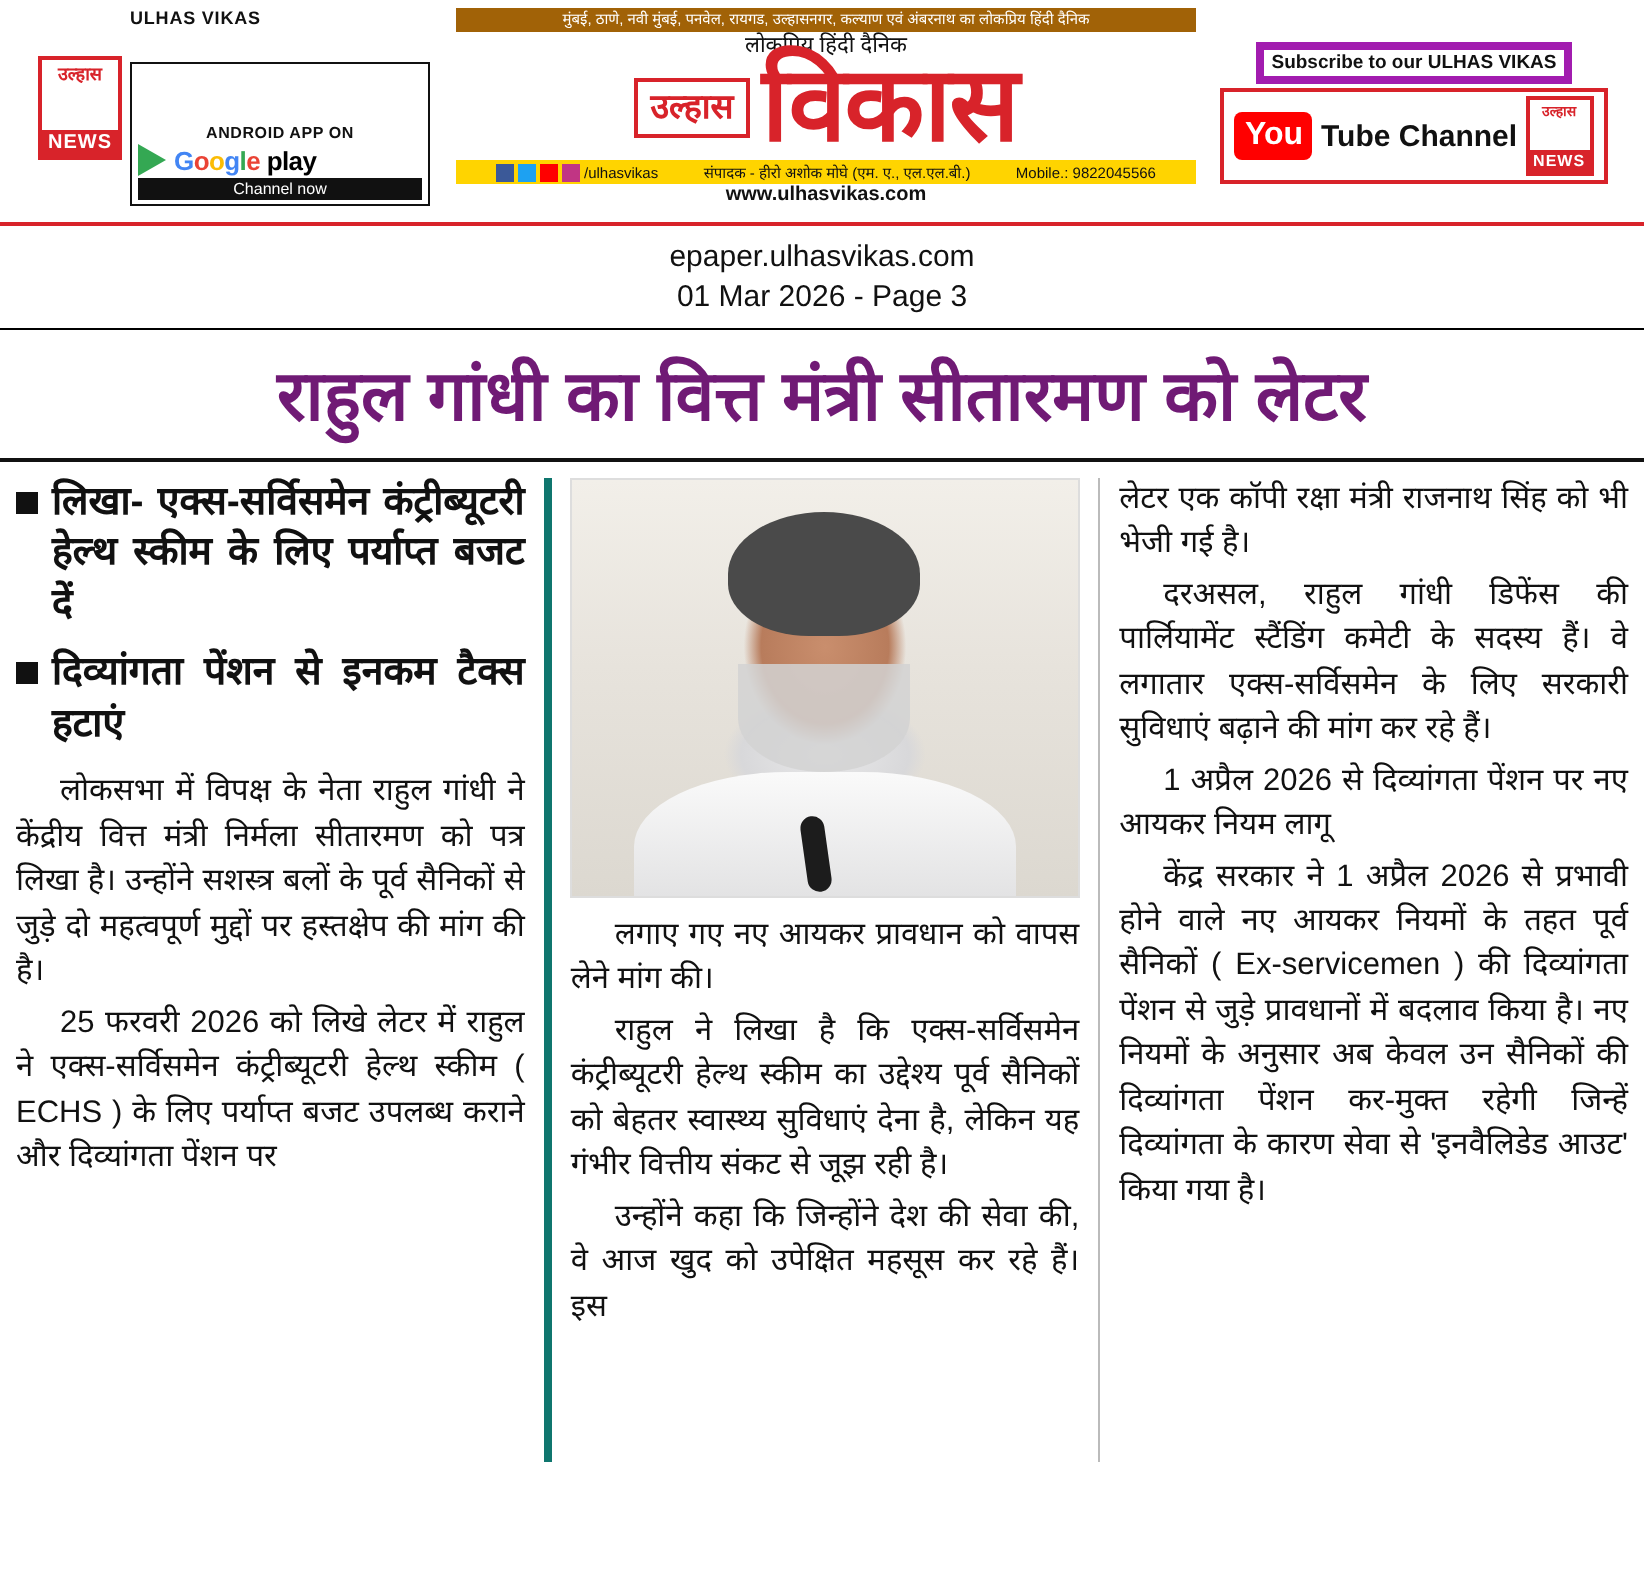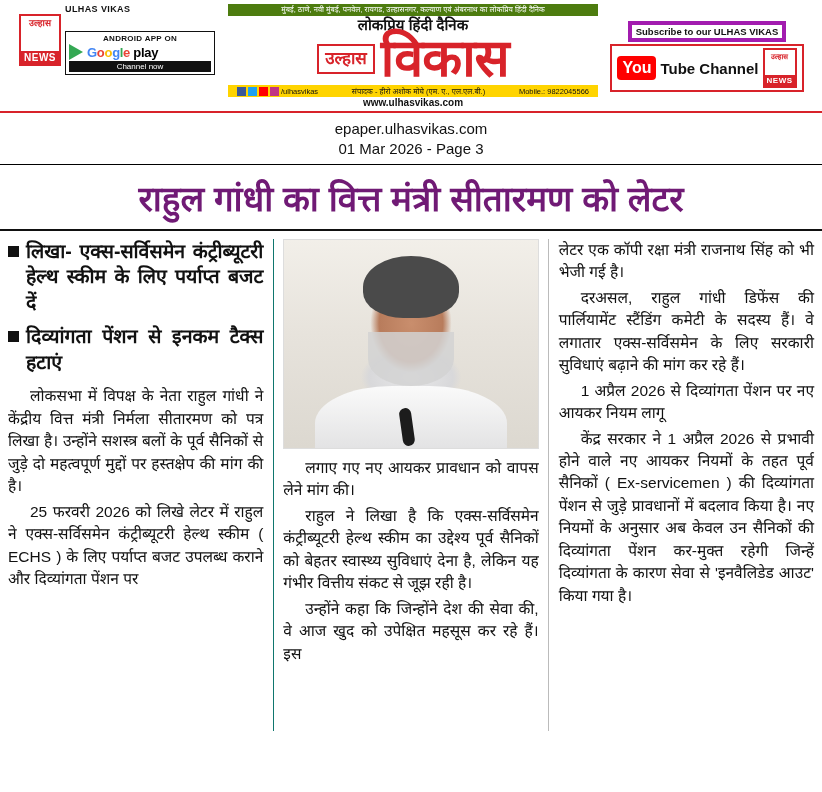--- a/index.html
+++ b/index.html
@@ -85,20 +85,21 @@
     box-sizing: border-box;
     padding: 2px 3px;
     background: #fff;
   }
   .gp-top {
     font-size: 8px;
     font-weight: bold;
     color: #111;
     text-align: center;
     letter-spacing: .3px;
+    margin-top: 28px;
   }
   .gp-mid {
     display: flex;
     align-items: center;
     gap: 4px;
     margin-top: 1px;
   }
   .gp-tri {
     width: 0; height: 0;
     border-top: 8px solid transparent;
@@ -129,21 +130,21 @@
   .mh-center {
     flex: 1;
     display: flex;
     flex-direction: column;
     align-items: center;
     justify-content: flex-start;
     position: relative;
   }
   .mh-strip {
     width: 100%;
-    background: #4d7c0f;
+    background: #a16207;
     color: #fff;
     font-size: 7.5px;
     text-align: center;
     line-height: 10px;
     padding: 1px 0;
     box-sizing: border-box;
   }
   .mh-title-row {
     display: flex;
     align-items: center;
@@ -161,33 +162,33 @@
     text-align: center;
   }
   .mh-vikas {
     color: #d8232a;
     font-weight: bold;
     font-size: 52px;
     line-height: .95;
     letter-spacing: -1px;
   }
   .mh-tagline {
-    font-size: 15px;
-    font-weight: bold;
+    font-size: 11px;
+    font-weight: normal;
     color: #111;
     margin-top: -2px;
   }
   .mh-bottombar {
     width: 100%;
     background: #ffd400;
     display: flex;
     align-items: center;
     justify-content: space-between;
     font-size: 7.5px;
-    padding: 1px 9px;
+    padding: 1px 20px;
     box-sizing: border-box;
     margin-top: 2px;
     color: #111;
   }
   .mh-socials { display:flex; align-items:center; gap:2px; }
   .sq { width: 9px; height: 9px; display:inline-block; }
   .sq.fb{background:#3b5998;} .sq.tw{background:#1da1f2;}
   .sq.yt{background:#ff0000;} .sq.ig{background:#c13584;}
   .mh-url {
     font-size: 10px;
@@ -270,21 +271,21 @@
     height: 500px;
   }
   .col {
     flex: 1;
     font-size: 15.5px;
     line-height: 1.45;
     color: #111;
     text-align: justify;
   }
   .col1 { max-width: 256px; }
-  .col2 { max-width: 256px; border-left: 1px solid #0f766e; border-right: 1px solid #bbb; padding: 0 9px; }
+  .col2 { max-width: 256px; border-left: 4px solid #0f766e; border-right: 1px solid #bbb; padding: 0 9px; }
   .col3 { max-width: 256px; }
 
   .bullets { margin-bottom: 10px; }
   .bullet {
     display: flex;
     gap: 7px;
     align-items: flex-start;
     margin-bottom: 8px;
   }
   .bullet .sqm {

